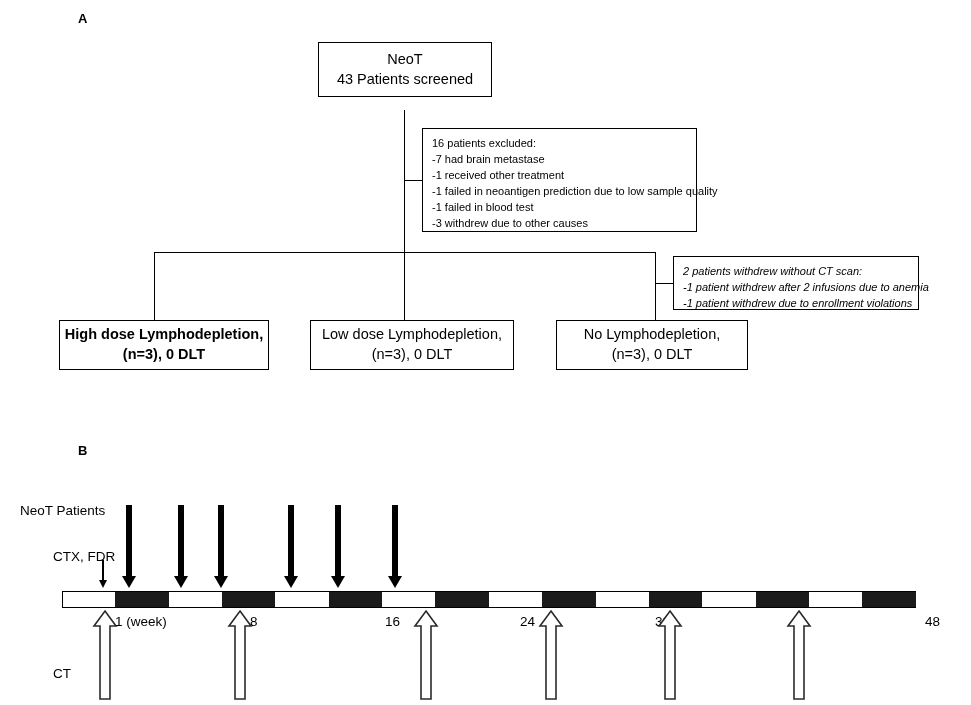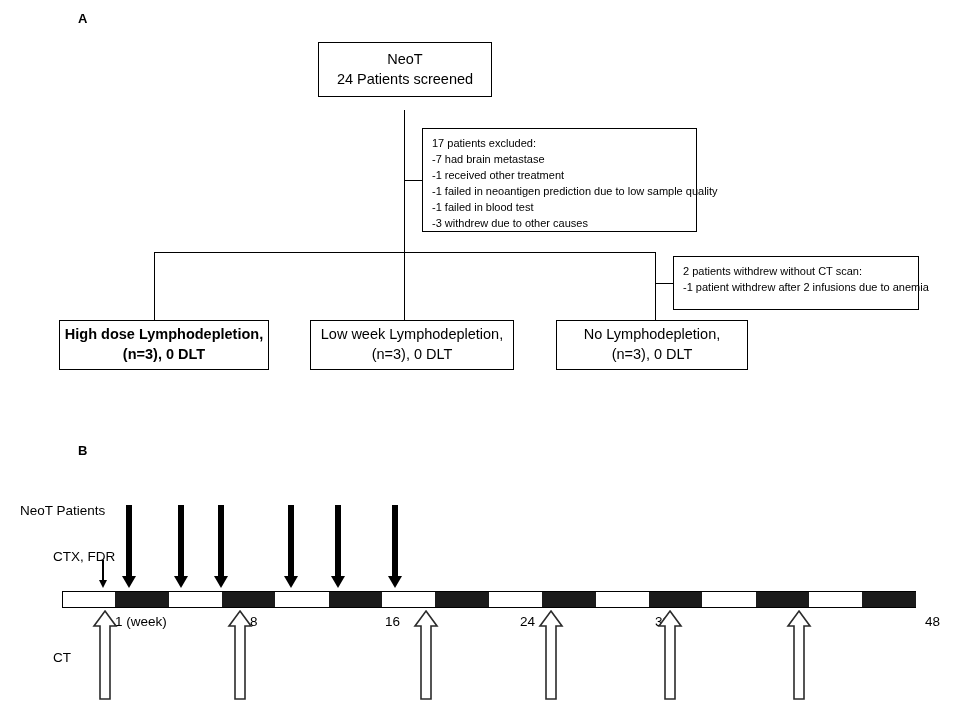--- a/index.html
+++ b/index.html
@@ -153,57 +153,58 @@
 <div class="ln v" style="left:404px; top:110px; height:143px;"></div>
 <div class="ln h" style="left:404px; top:180px; width:18px;"></div>
 <div class="ln h" style="left:154px; top:252px; width:502px;"></div>
 <div class="ln v" style="left:154px; top:252px; height:68px;"></div>
 <div class="ln v" style="left:404px; top:252px; height:68px;"></div>
 <div class="ln v" style="left:655px; top:252px; height:68px;"></div>
 <div class="ln h" style="left:655px; top:283px; width:18px;"></div>
 
 <div class="fc-box" style="left:318px; top:42px; width:174px; height:55px;">
   <div>NeoT</div>
-  <div>24 Patients screened</div>
+  <div>43 Patients screened</div>
 </div>
 
 <div class="fc-box list" style="left:422px; top:128px; width:275px; height:104px;">
-  <div class="hdr">17 patients excluded:</div>
+  <div class="hdr">16 patients excluded:</div>
   <div class="li">-7 had brain metastase</div>
   <div class="li">-1 received other treatment</div>
   <div class="li">-1 failed in neoantigen prediction due to low sample quality</div>
   <div class="li">-1 failed in blood test</div>
   <div class="li">-3 withdrew due to other causes</div>
 </div>
 
-<div class="fc-box list" style="left:673px; top:256px; width:246px; height:54px;">
+<div class="fc-box list" style="left:673px; top:256px; width:246px; height:54px;font-style:italic;">
   <div class="hdr">2 patients withdrew without CT scan:</div>
   <div class="li">-1 patient withdrew after 2 infusions due to anemia</div>
+  <div class="li">-1 patient withdrew due to enrollment violations</div>
 </div>
 
 <div class="fc-box" style="left:59px; top:320px; width:210px; height:50px;font-weight:bold;">
   <div>High dose Lymphodepletion,</div>
   <div>(n=3), 0 DLT</div>
 </div>
 
 <div class="fc-box" style="left:310px; top:320px; width:204px; height:50px;">
-  <div>Low week Lymphodepletion,</div>
+  <div>Low dose Lymphodepletion,</div>
   <div>(n=3), 0 DLT</div>
 </div>
 
 <div class="fc-box" style="left:556px; top:320px; width:192px; height:50px;">
   <div>No Lymphodepletion,</div>
   <div>(n=3), 0 DLT</div>
 </div>
 
 <div class="panel-letter" style="left:78px; top:443px;">B</div>
 
 <div class="side-label" style="left:20px; top:503px;">NeoT Patients</div>
 <div class="side-label" style="left:53px; top:549px;">CTX, FDR</div>
-<div class="side-label" style="left:53px; top:650px;">CT</div>
+<div class="side-label" style="left:53px; top:666px;">CT</div>
 
 <div id="timeline-bar">
     <div class="seg" style="left: 52.175px; width: 53.375px; background: rgb(27, 27, 27);"></div>
     <div class="seg" style="left: 158.925px; width: 53.375px; background: rgb(27, 27, 27);"></div>
     <div class="seg" style="left: 265.675px; width: 53.375px; background: rgb(27, 27, 27);"></div>
     <div class="seg" style="left: 372.425px; width: 53.375px; background: rgb(27, 27, 27);"></div>
     <div class="seg" style="left: 479.175px; width: 53.375px; background: rgb(27, 27, 27);"></div>
     <div class="seg" style="left: 585.925px; width: 53.375px; background: rgb(27, 27, 27);"></div>
     <div class="seg" style="left: 692.675px; width: 53.375px; background: rgb(27, 27, 27);"></div>
     <div class="seg" style="left: 799.425px; width: 53.375px; background: rgb(27, 27, 27);"></div>

